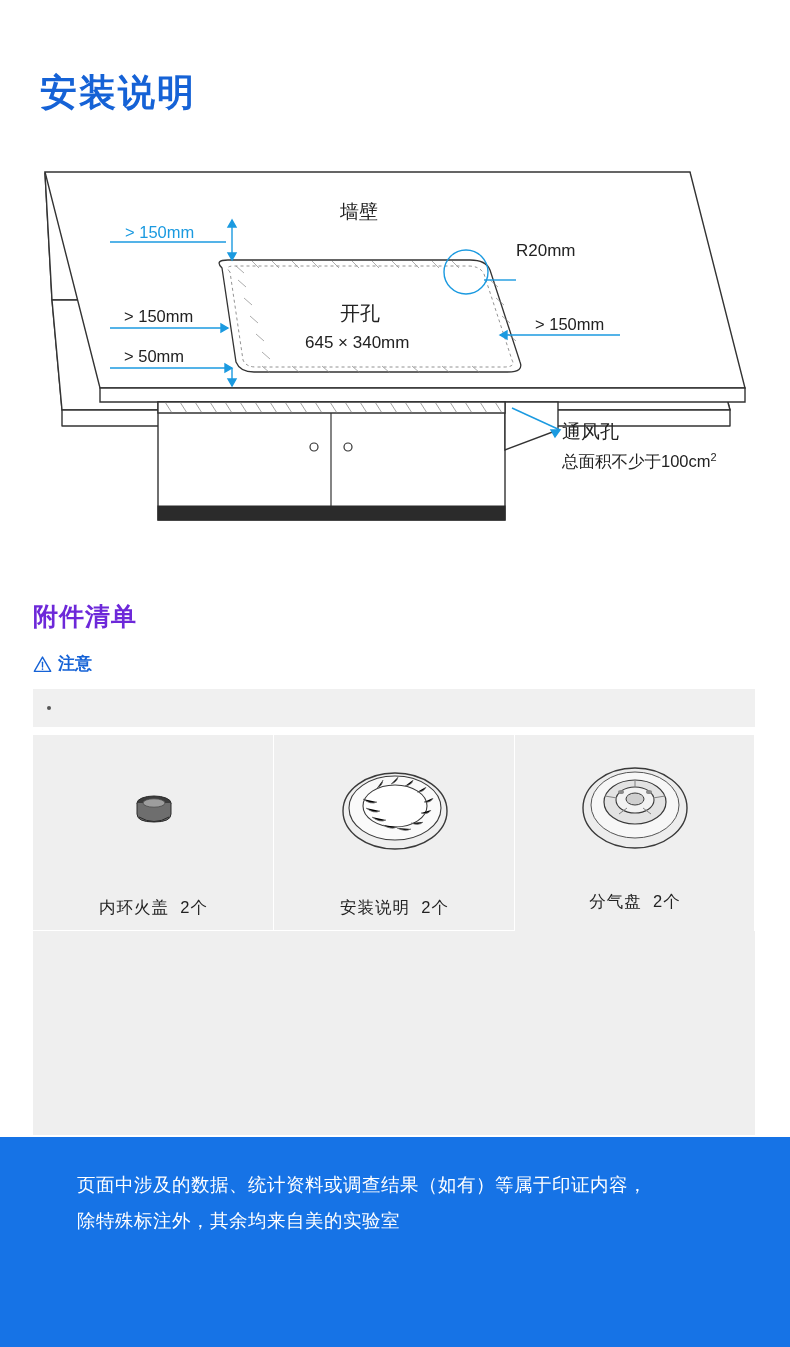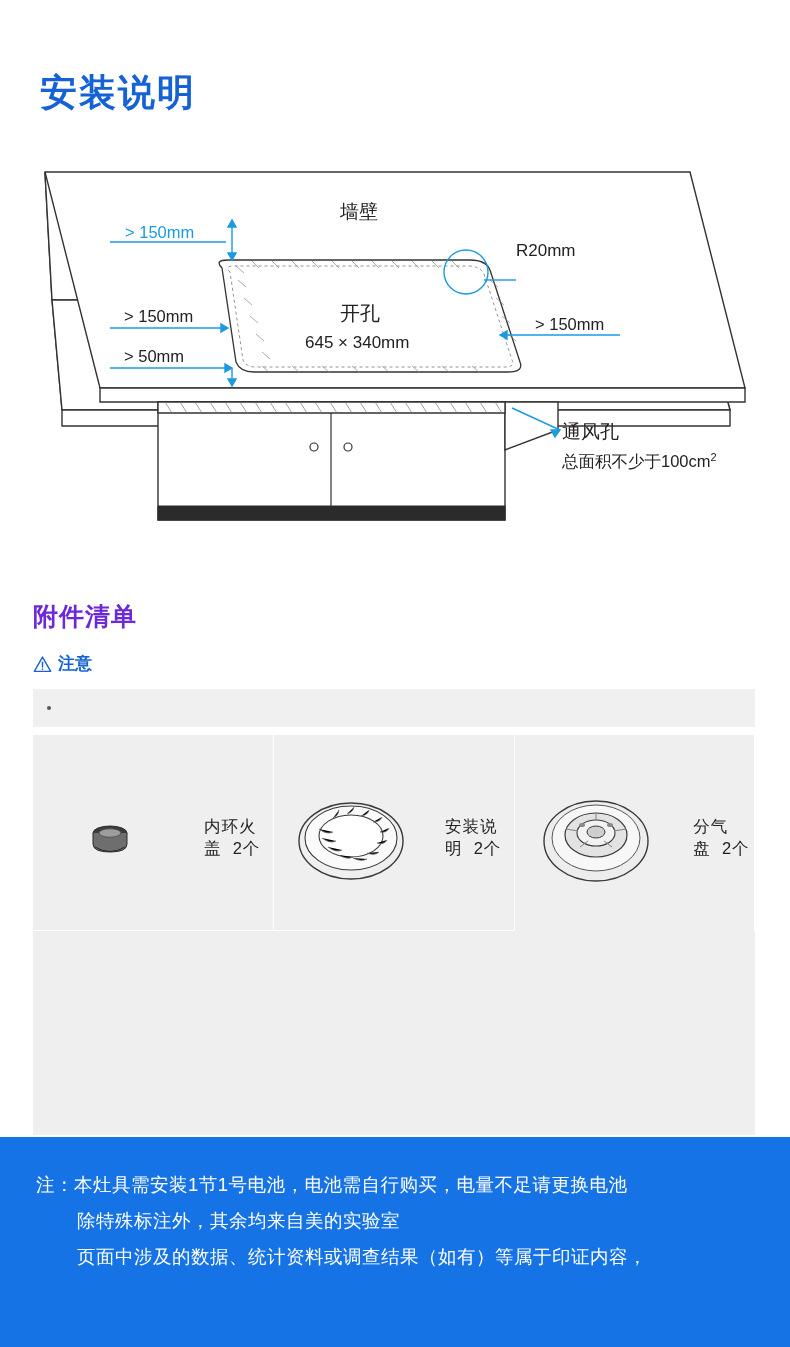--- a/index.html
+++ b/index.html
@@ -104,21 +104,21 @@
     height: 400px;
     display: grid;
     grid-template-columns: 241px 241px 240px;
     grid-template-rows: 196px 196px;
     background: #efefef;
   }
   .part-cell {
     position: relative;
     background: #efefef;
     display: flex;
-    flex-direction: row;
+    flex-direction: column;
     align-items: center;
     justify-content: flex-start;
     box-sizing: border-box;
     gap: 16px;
   }
   .part-cell.sep-right::after {
     content: "";
     position: absolute;
     right: 0;
     top: 0;
@@ -394,18 +394,17 @@
       </div>
       <div class="part-label">
         <span>分气盘</span>&nbsp;&nbsp;<span>2个</span>
       </div>
     </div>
 
     <div class="part-cell"></div>
   </div>
 
   <div class="footer">
-    <div class="footer-line">注：本灶具需安装1节1号电池，电池需自行购买，电量不足请更换电池</div>
+    <div class="footer-line indent">页面中涉及的数据、统计资料或调查结果（如有）等属于印证内容，</div>
     <div class="footer-line indent">除特殊标注外，其余均来自美的实验室</div>
-    <div class="footer-line indent">页面中涉及的数据、统计资料或调查结果（如有）等属于印证内容，</div>
   </div>
 
 </div>
 
 </body></html>

